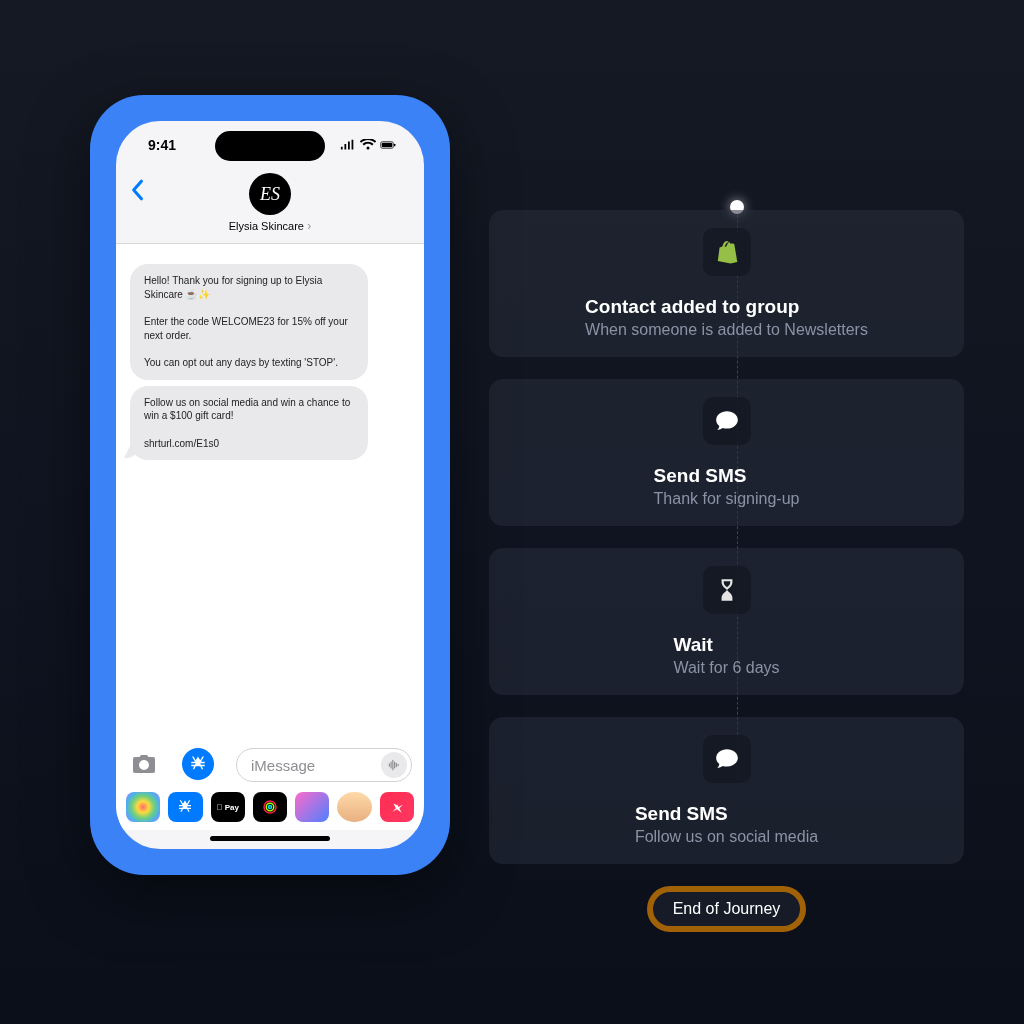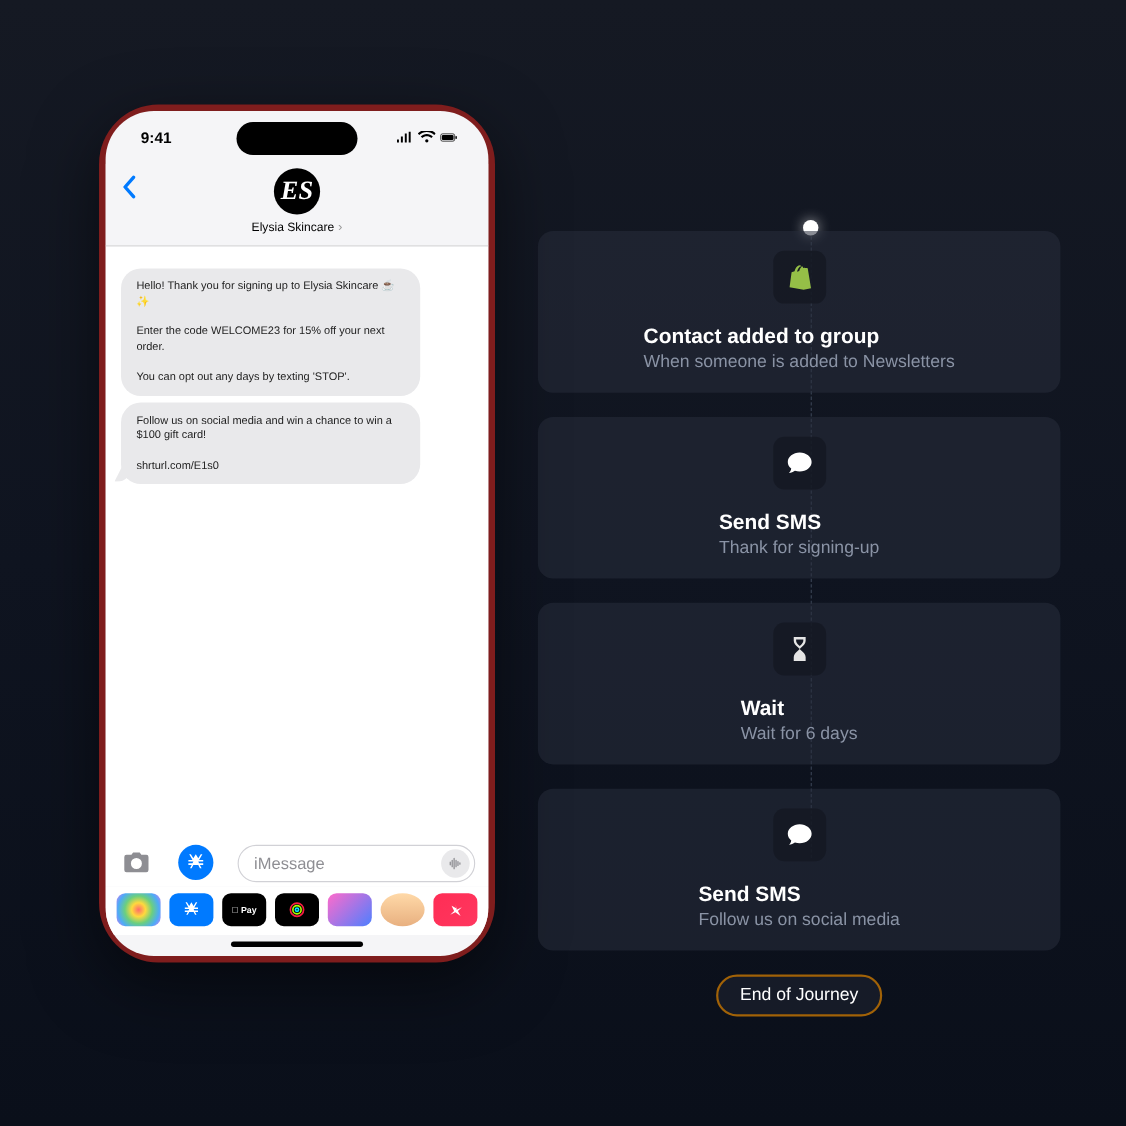--- a/index.html
+++ b/index.html
@@ -83,37 +83,37 @@
       color: #8a93a5;
       font-size: 16px;
     }
     .journey-end {
       text-align: center;
       margin-top: 10px;
     }
     .end-pill {
       display: inline-block;
       padding: 8px 20px;
-      border: 2px solid #a16207;
+      border: 6px solid #a16207;
       border-radius: 999px;
       color: #fff;
       font-size: 16px;
       background: rgba(30, 35, 48, 0.6);
     }
 
     
     .phone {
       position: absolute;
       left: 90px;
       top: 95px;
       width: 360px;
       height: 780px;
-      background: #7f1d1d;
+      background: #3b82f6;
       border-radius: 54px;
-      padding: 6px;
+      padding: 26px;
       box-shadow: 0 20px 60px rgba(0,0,0,0.5);
       z-index: 10;
     }
     .phone-screen {
       width: 100%;
       height: 100%;
       background: #f5f5f7;
       border-radius: 44px;
       overflow: hidden;
       position: relative;
@@ -167,22 +167,22 @@
     .contact-avatar {
       width: 42px;
       height: 42px;
       background: #000;
       border-radius: 50%;
       margin: 0 auto 4px;
       display: flex;
       align-items: center;
       justify-content: center;
       color: #fff;
-      font-size: 24px;
-      font-weight: 700;
+      font-size: 18px;
+      font-weight: 400;
       font-family: Georgia, serif;
       font-style: italic;
     }
     .contact-name {
       font-size: 11px;
       color: #000;
     }
     .contact-name::after {
       content: ' ›';
       color: #999;

